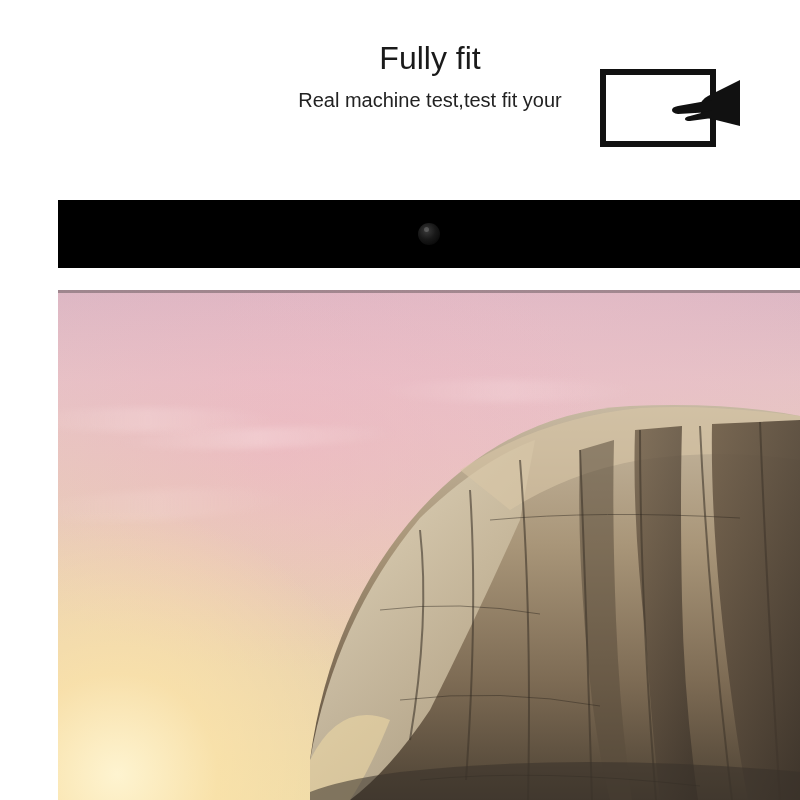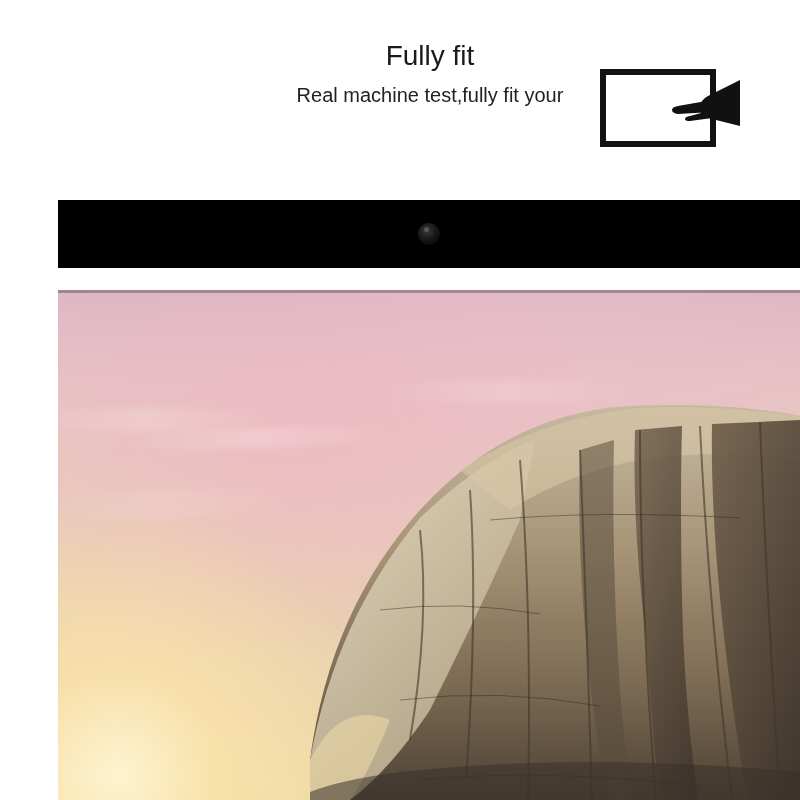--- a/index.html
+++ b/index.html
@@ -9,21 +9,21 @@
 
   
   .header {
     position: absolute;
     top: 40px;
     left: 0;
     width: 100%;
     text-align: center;
   }
   .title {
-    font-size: 28px;
+    font-size: 32px;
     font-weight: 400;
     color: #1a1a1a;
     margin-bottom: 12px;
     padding-left: 60px;
   }
   .subtitle {
     font-size: 20px;
     color: #222;
     padding-left: 60px;
   }
@@ -125,21 +125,21 @@
   }
   .mountain-wrap svg{width:100%;height:100%;display:block;}
 </style>
 </head>
 <body>
 
 <div class="page">
 
   <div class="header">
     <div class="title">Fully fit</div>
-    <div class="subtitle">Real machine test,fully fit your</div>
+    <div class="subtitle">Real machine test,test fit your</div>
   </div>
 
   <div class="icon-wrap">
     <svg viewBox="0 0 140 90" xmlns="http://www.w3.org/2000/svg">
 
       <rect x="3" y="12" width="110" height="72" fill="none" stroke="#111" stroke-width="6"></rect>
 
       <g fill="#111">
 
         <path d="M140 20 L108 36 Q100 40 100 48 Q100 56 108 58 L140 66 Z"></path>

